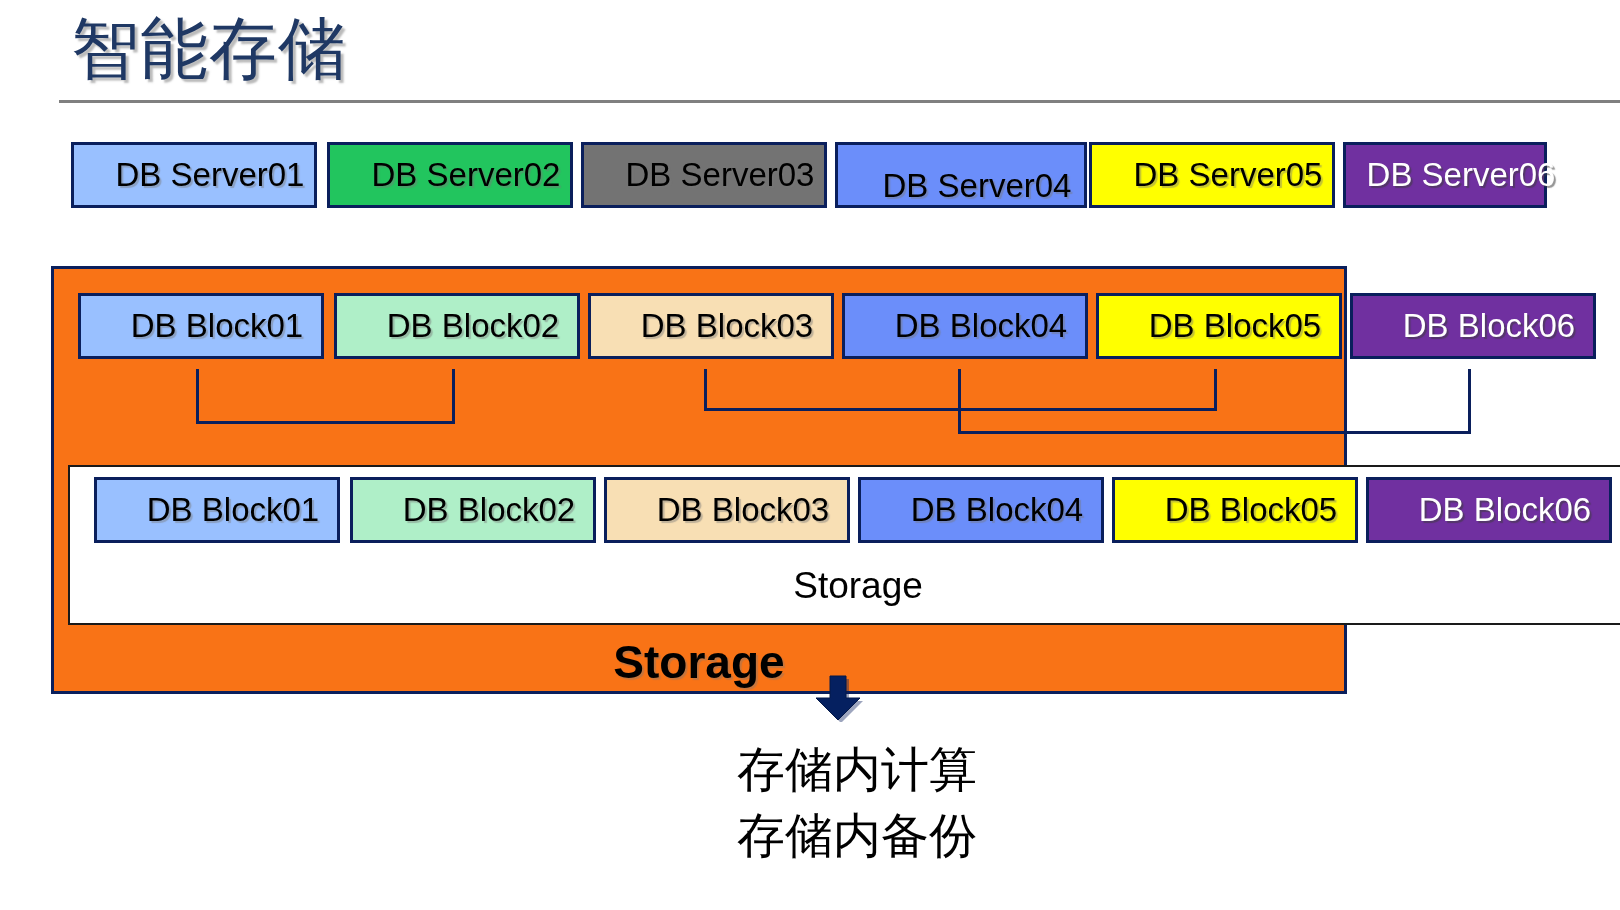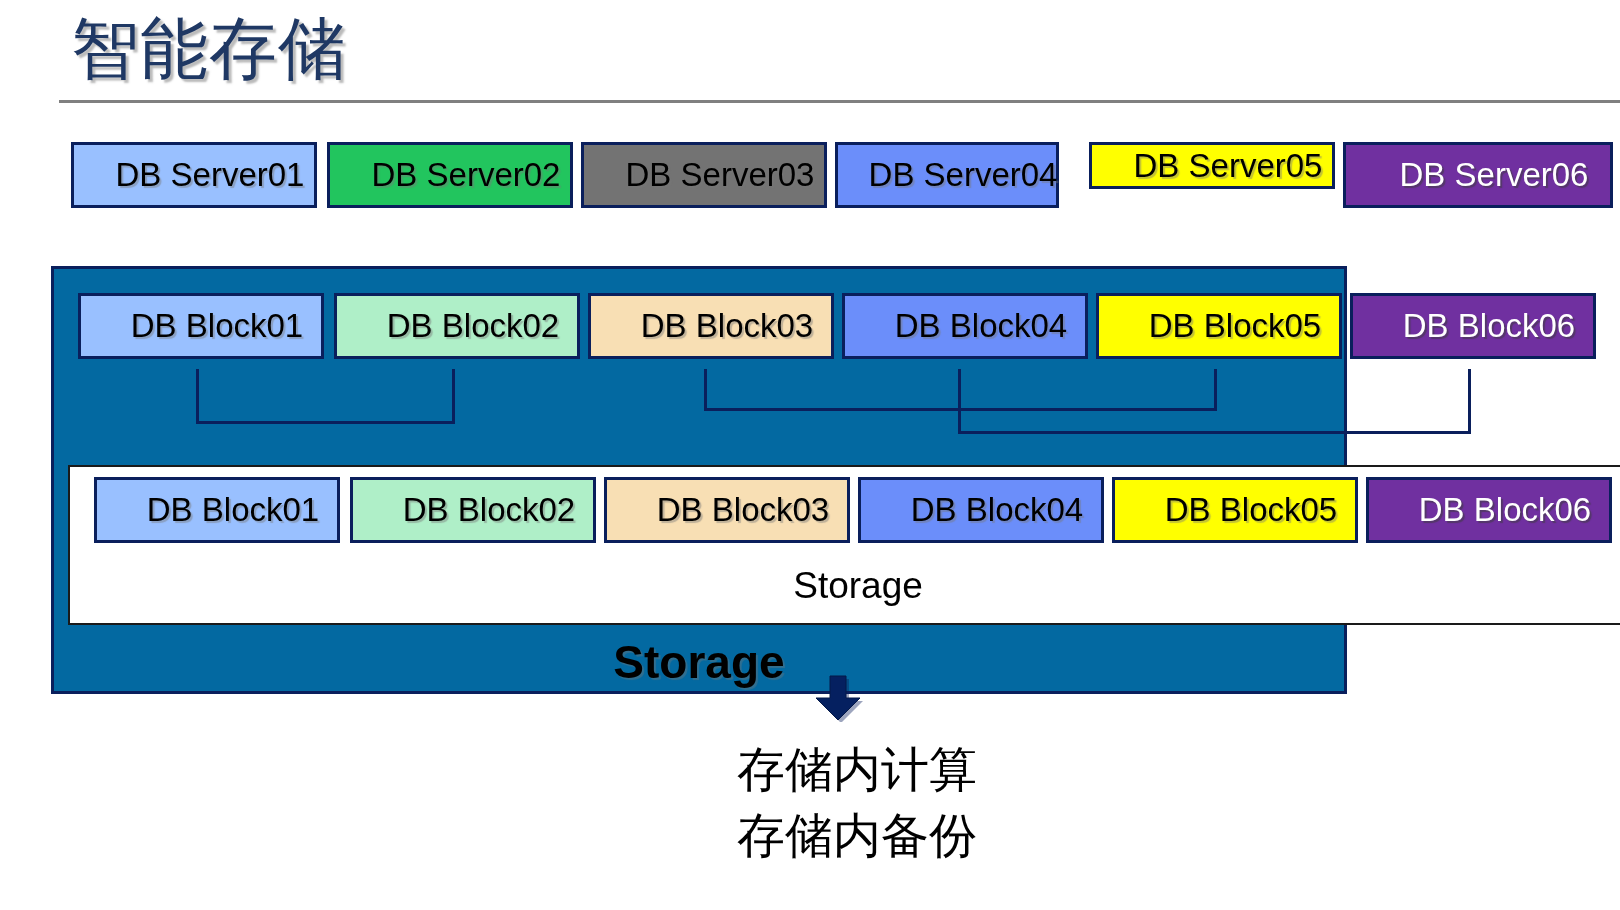--- a/index.html
+++ b/index.html
@@ -61,21 +61,21 @@
   }
 
   
   #storage-container {
     position: absolute;
     left: 4px;
     top: 266px;
     width: 1296px;
     height: 428px;
     box-sizing: border-box;
-    background: #0369a1;
+    background: #f97316;
     border: 3px solid #0A1F5C;
   }
 
   
   #backup-panel {
     position: absolute;
     left: 14px;
     top: 196px;
     width: 1580px;
     height: 160px;
@@ -155,27 +155,27 @@
   <div id="server-row" style="position: absolute; left: 0px; top: 0px; width: 1620px; height: 910px; pointer-events: none;">
       <div class="cbox" style="left: 24px; top: 142px; width: 246px; height: 66px; background: rgb(153, 192, 255);">
         <span>DB Server01</span>
       </div>
       <div class="cbox" style="left: 280px; top: 142px; width: 246px; height: 66px; background: #22c55e;">
         <span>DB Server02</span>
       </div>
       <div class="cbox" style="left: 534px; top: 142px; width: 246px; height: 66px; background: #737373;">
         <span>DB Server03</span>
       </div>
-      <div class="cbox" style="left: 788px; top: 142px; width: 224px; height: 66px; background: rgb(107, 142, 250);">
+      <div class="cbox" style="left: 788px; top: 142px; width: 252px; height: 66px; background: rgb(107, 142, 250); align-items: flex-end;">
         <span>DB Server04</span>
       </div>
-      <div class="cbox" style="left: 1042px; top: 142px; width: 246px; height: 47px; background: rgb(255, 255, 0);">
+      <div class="cbox" style="left: 1042px; top: 142px; width: 246px; height: 66px; background: rgb(255, 255, 0);">
         <span>DB Server05</span>
       </div>
-      <div class="cbox light-text" style="left: 1296px; top: 142px; width: 270px; height: 66px; background: rgb(112, 48, 160);">
+      <div class="cbox light-text" style="left: 1296px; top: 142px; width: 204px; height: 66px; background: rgb(112, 48, 160);">
         <span>DB Server06</span>
       </div>
     </div>
 
   <div id="storage-container">
 
     <div id="block-row-top" style="position: absolute; left: 0px; top: 0px; width: 1602px; height: 160px;">
         <div class="cbox" style="left: 24px; top: 24px; width: 246px; height: 66px; background: rgb(153, 192, 255);">
           <span>DB Block01</span>
         </div>

